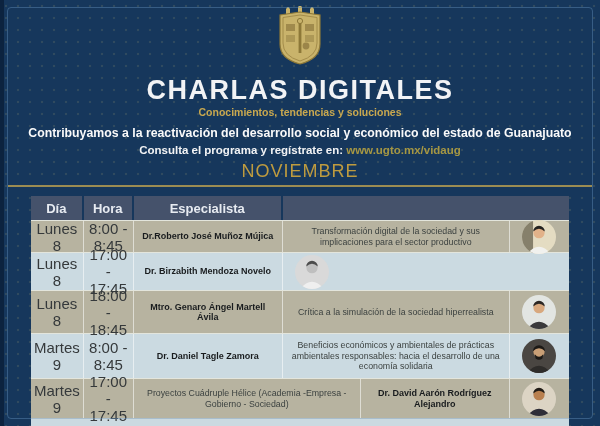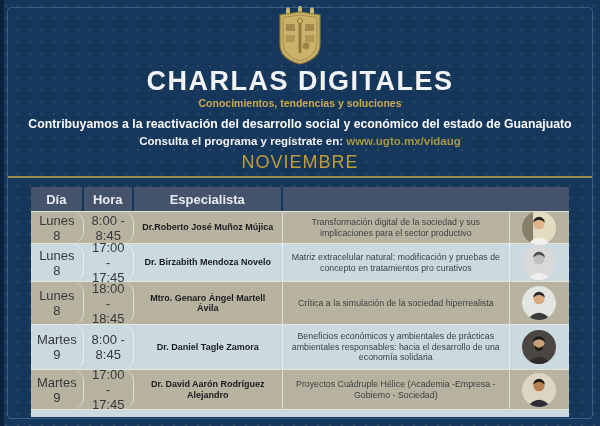--- a/index.html
+++ b/index.html
@@ -23,21 +23,21 @@
 
   
   .top-clip { height: 6px; overflow: hidden; text-align: center; }
   .top-clip span {
     display: inline-block; margin-top: -9px;
     font-size: 11px; font-weight: bold; letter-spacing: 7px; color: #C3A24C;
   }
   .crest-wrap { text-align: center; height: 62px; }
   .crest-wrap svg { height: 60px; width: 56px; }
   .title {
-    text-align: center;
+    margin-top: 9px; text-align: center;
     font-size: 27px; line-height: 27px; font-weight: bold;
     letter-spacing: 1.5px; color: #F2F3F5;
   }
   .subtitle {
     margin-top: 2px; text-align: center;
     font-size: 10.5px; line-height: 12px; font-weight: bold; color: #C9A84F;
   }
   .tagline {
     margin-top: 8px; text-align: center; white-space: nowrap;
     font-size: 12.3px; line-height: 14px; font-weight: bold; color: #FAFAFA;
@@ -72,21 +72,21 @@
   .head .cell {
     font-size: 13px; font-weight: bold; color: #E7EBF1;
     border-right: 2px solid #16375C;
   }
   .head .cell:last-child { border-right: none; }
   .srow.body { border-top: 1px solid #E3E5DC; }
   .srow.khaki { background: #B7B3A0; }
   .srow.blue  { background: #CBDAE1; }
   .r1 { height: 32px; } .r2 { height: 38px; } .r3 { height: 43px; }
   .r4 { height: 45px; } .r5 { height: 40px; }
-  .day-txt, .time-txt { font-size: 13px; color: #35393b; border-radius: 11px; }
+  .day-txt, .time-txt { font-size: 15px; color: #35393b; }
   .spec-txt { font-size: 9px; font-weight: bold; color: #191C1E; line-height: 10.5px; }
   .talk-txt { font-size: 8.8px; color: #3C4240; line-height: 10.5px; }
   .next-row-peek { height: 8px; background: #CBDAE1; border-top: 1px solid #E3E5DC; overflow: hidden; }
 
   
   .avatar { width: 34px; height: 34px; border-radius: 50%; flex: 0 0 auto; }
   .av1 { background: #E4DCC2; } .av1 .skin { fill: #E2B289; } .av1 .shirt { fill: #F1F1EE; } .av1 .hair { fill: #24221F; }
   .av2 { background: #D9D9D9; } .av2 .skin { fill: #BFBFBF; } .av2 .shirt { fill: #EFEFEF; } .av2 .hair { fill: #4C4C4C; }
   .av3 { background: #E2E5E2; } .av3 .skin { fill: #D8A87E; } .av3 .shirt { fill: #3A3A3C; } .av3 .hair { fill: #2B2623; }
   .av4 { background: #4A4642; } .av4 .skin { fill: #C99F76; } .av4 .shirt { fill: #2E2C2A; } .av4 .hair { fill: #1C1916; }
@@ -154,21 +154,20 @@
         <path class="hair" d="M13.2 13.5 a6.8 6.8 0 0 1 13.6 0 q-6.8 -6.5 -13.6 0 z"></path>
         <path class="shirt" d="M6 40 q14 -17 28 0 z"></path>
       </svg>
     </div>
   </div>
 
   <div class="srow body blue r2">
     <div class="cell col-day day-txt">Lunes 8</div>
     <div class="cell col-time time-txt">17:00 - 17:45</div>
     <div class="cell col-spec spec-txt">Dr. Birzabith Mendoza Novelo</div>
-    <div class="cell col-talk talk-txt">Matriz extracelular natural: modificación y pruebas de concepto en tratamientos pro curativos</div>
     <div class="cell col-photo">
       <svg class="avatar av2" viewBox="0 0 40 40" aria-hidden="true">
         <circle class="skin" cx="20" cy="15" r="6.6"></circle>
         <path class="hair" d="M13.2 13.5 a6.8 6.8 0 0 1 13.6 0 q-6.8 -6.5 -13.6 0 z"></path>
         <path class="shirt" d="M6 40 q14 -17 28 0 z"></path>
       </svg>
     </div>
   </div>
 
   <div class="srow body khaki r3">
@@ -196,22 +195,22 @@
         <path class="hair" d="M12.8 14.5 a7.2 7.2 0 0 1 14.4 0 q-7.2 -7.5 -14.4 0 z"></path>
         <path class="hair" d="M15 18 q5 6 10 0 l-1 5 q-4 3 -8 0 z"></path>
         <path class="shirt" d="M6 40 q14 -17 28 0 z"></path>
       </svg>
     </div>
   </div>
 
   <div class="srow body khaki r5">
     <div class="cell col-day day-txt">Martes 9</div>
     <div class="cell col-time time-txt">17:00 - 17:45</div>
+    <div class="cell col-talk talk-txt">Proyectos Cuádruple Hélice (Academia -Empresa - Gobierno - Sociedad)</div>
     <div class="cell col-spec spec-txt">Dr. David Aarón Rodríguez Alejandro</div>
-    <div class="cell col-talk talk-txt">Proyectos Cuádruple Hélice (Academia -Empresa - Gobierno - Sociedad)</div>
     <div class="cell col-photo">
       <svg class="avatar av5" viewBox="0 0 40 40" aria-hidden="true">
         <circle class="skin" cx="20" cy="15" r="6.6"></circle>
         <path class="hair" d="M13.2 13.5 a6.8 6.8 0 0 1 13.6 0 q-6.8 -6.5 -13.6 0 z"></path>
         <path class="shirt" d="M6 40 q14 -17 28 0 z"></path>
       </svg>
     </div>
   </div>
 
   <div class="next-row-peek"></div>

